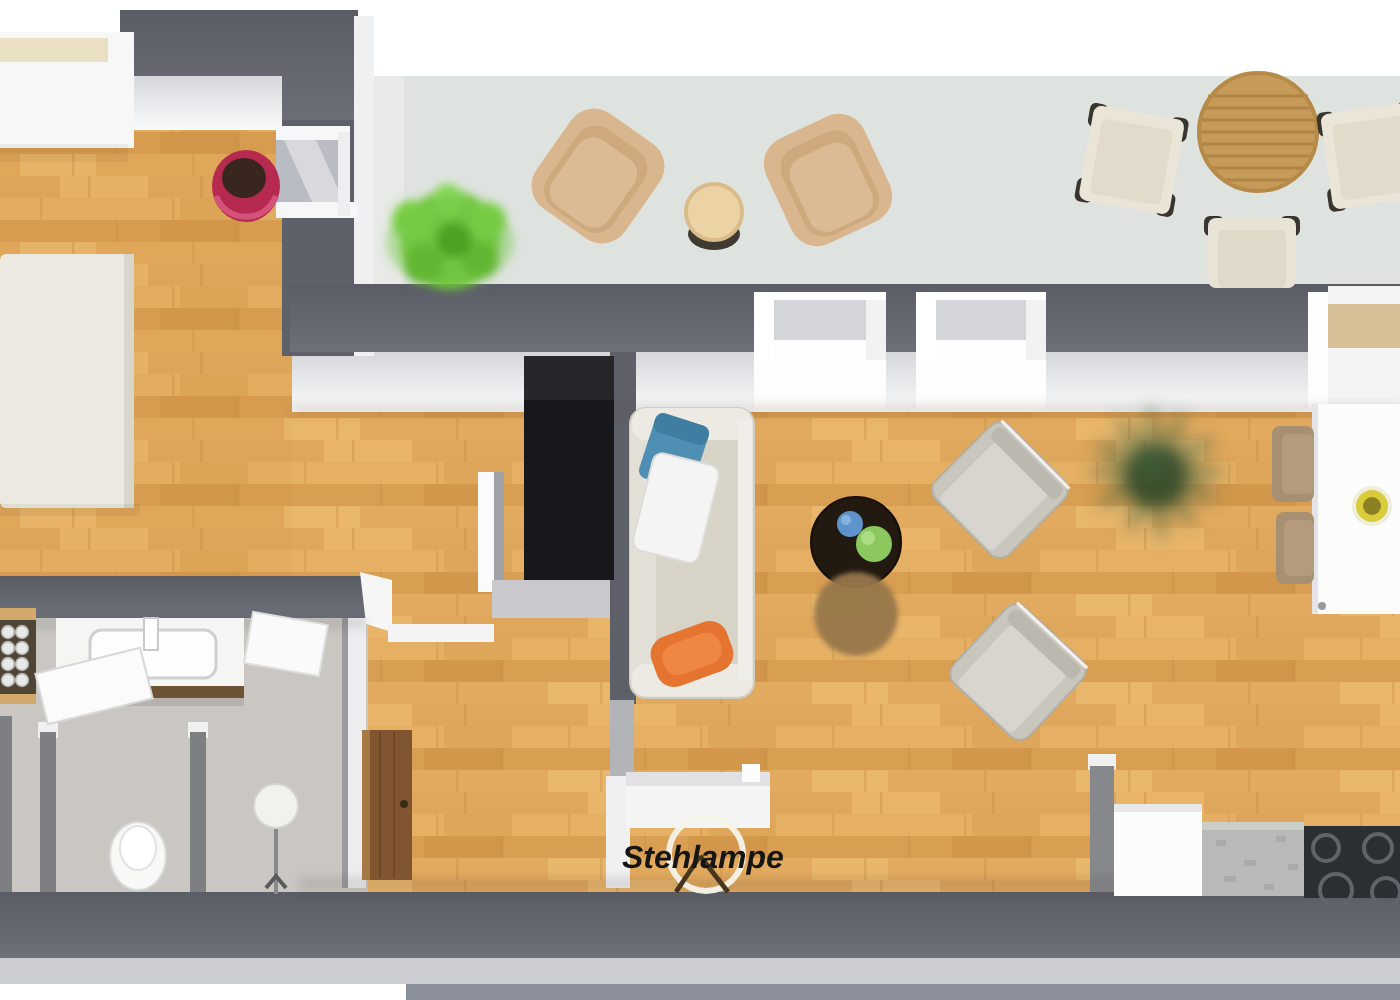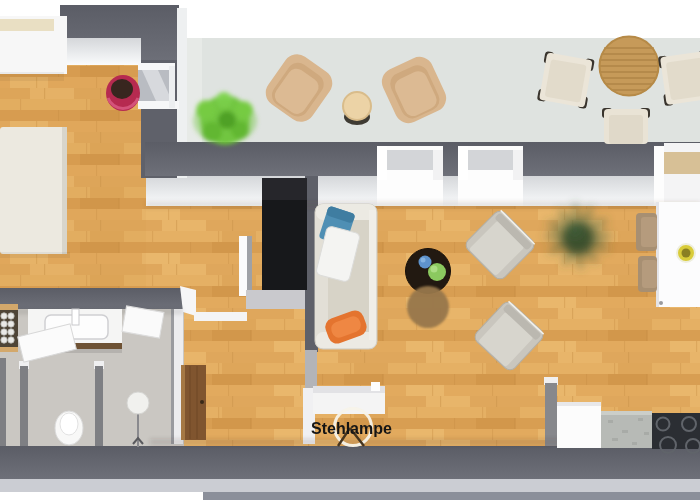--- a/index.html
+++ b/index.html
@@ -1,16 +1,16 @@
 <!DOCTYPE html>
 <html><head>
 <meta charset="utf-8">
 <style>
   html,body{margin:0;padding:0;background:#ffffff;}
-  #plan{width:700px;height:500px;position:relative;font-family:"Liberation Sans", sans-serif;}
+  #plan{width:700px;height:500px;position:relative;font-family:"Liberation Sans", sans-serif;font-style:italic;}
 </style>
 </head>
 <body>
 <div id="plan">
 <svg width="700" height="500" viewBox="0 0 700 500">
 <defs>
   <pattern id="wood" width="132" height="44" patternUnits="userSpaceOnUse">
     <rect x="0" y="0" width="132" height="11" fill="#dfa75c"></rect>
     <rect x="0" y="11" width="132" height="11" fill="#e5b064"></rect>
     <rect x="0" y="22" width="132" height="11" fill="#d89e52"></rect>

